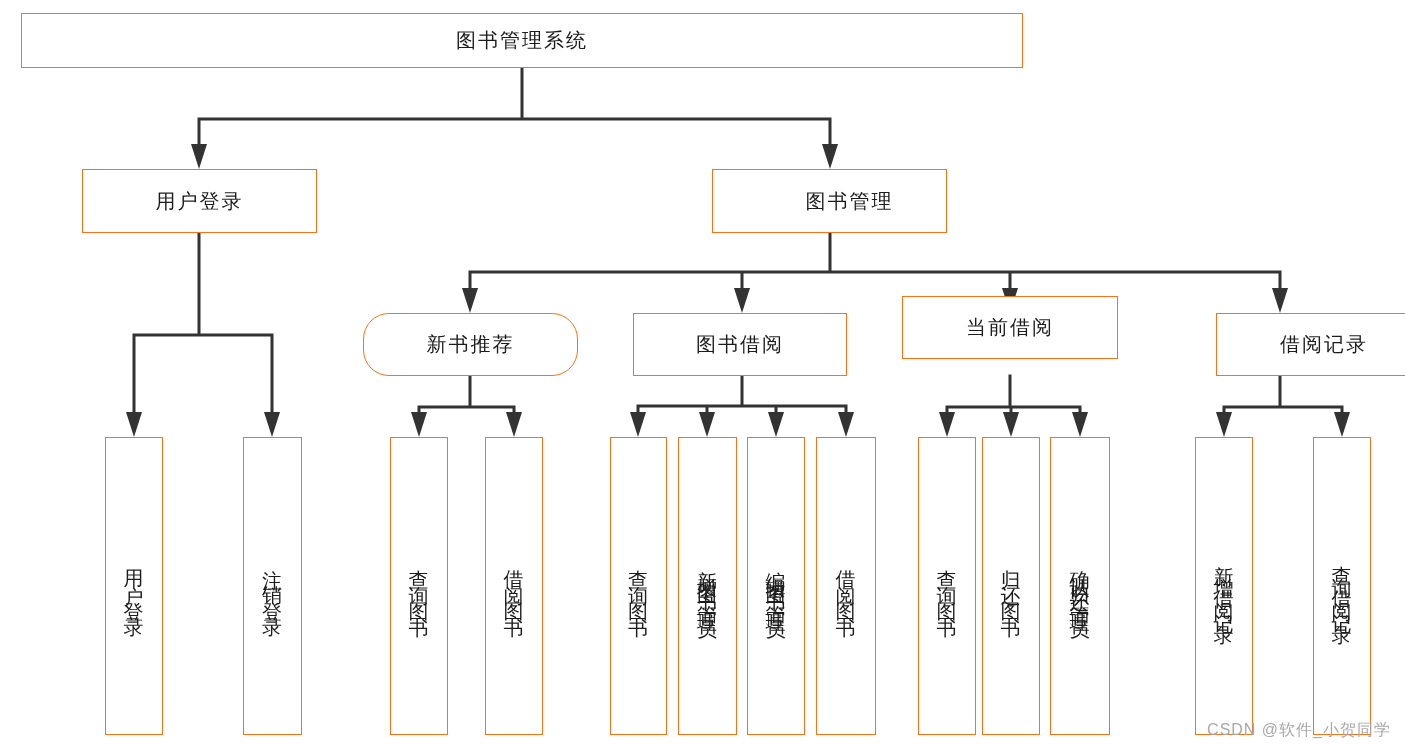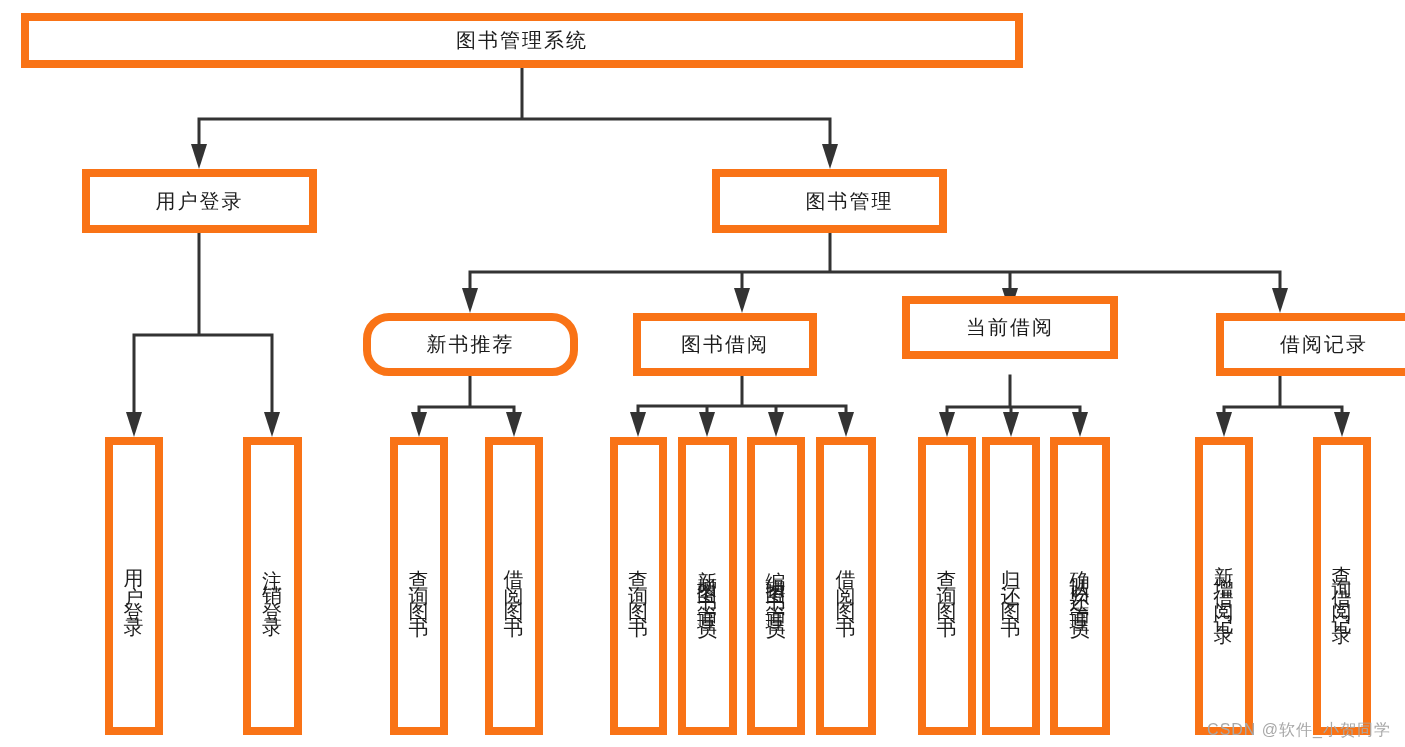--- a/index.html
+++ b/index.html
@@ -19,21 +19,21 @@
     position: absolute;
     left: 0;
     top: 0;
     width: 1405px;
     height: 747px;
     pointer-events: none;
   }
   .node {
     position: absolute;
     box-sizing: border-box;
-    border: 8px solid #f97316;
+    border: 1px solid #f97316;
     background: #ffffff;
     display: flex;
     align-items: center;
     justify-content: center;
     color: #1c1c1c;
     font-size: 20px;
     text-align: center;
   }
   .node .lbl {
     letter-spacing: 2px;
@@ -110,21 +110,21 @@
       </div>
       <div class="node" style="left: 82px; top: 169px; width: 235px; height: 64px;">
         <span class="lbl">用户登录</span>
       </div>
       <div class="node" style="left: 712px; top: 169px; width: 235px; height: 64px; padding-left: 40px;">
         <span class="lbl">图书管理</span>
       </div>
       <div class="node" style="left: 363px; top: 313px; width: 215px; height: 63px; border-radius: 26px;">
         <span class="lbl">新书推荐</span>
       </div>
-      <div class="node" style="left: 633px; top: 313px; width: 184px; height: 63px;">
+      <div class="node" style="left: 633px; top: 313px; width: 214px; height: 63px;">
         <span class="lbl">图书借阅</span>
       </div>
       <div class="node" style="left: 902px; top: 296px; width: 216px; height: 63px;">
         <span class="lbl">当前借阅</span>
       </div>
       <div class="node" style="left: 1172px; top: 313px; width: 216px; height: 63px; margin-left: 44px;">
         <span class="lbl">借阅记录</span>
       </div>
       <div class="node vert" style="left: 105px; top: 437px; width: 58px; height: 298px;">
         <span class="lbl ls-short">用户登录</span>

